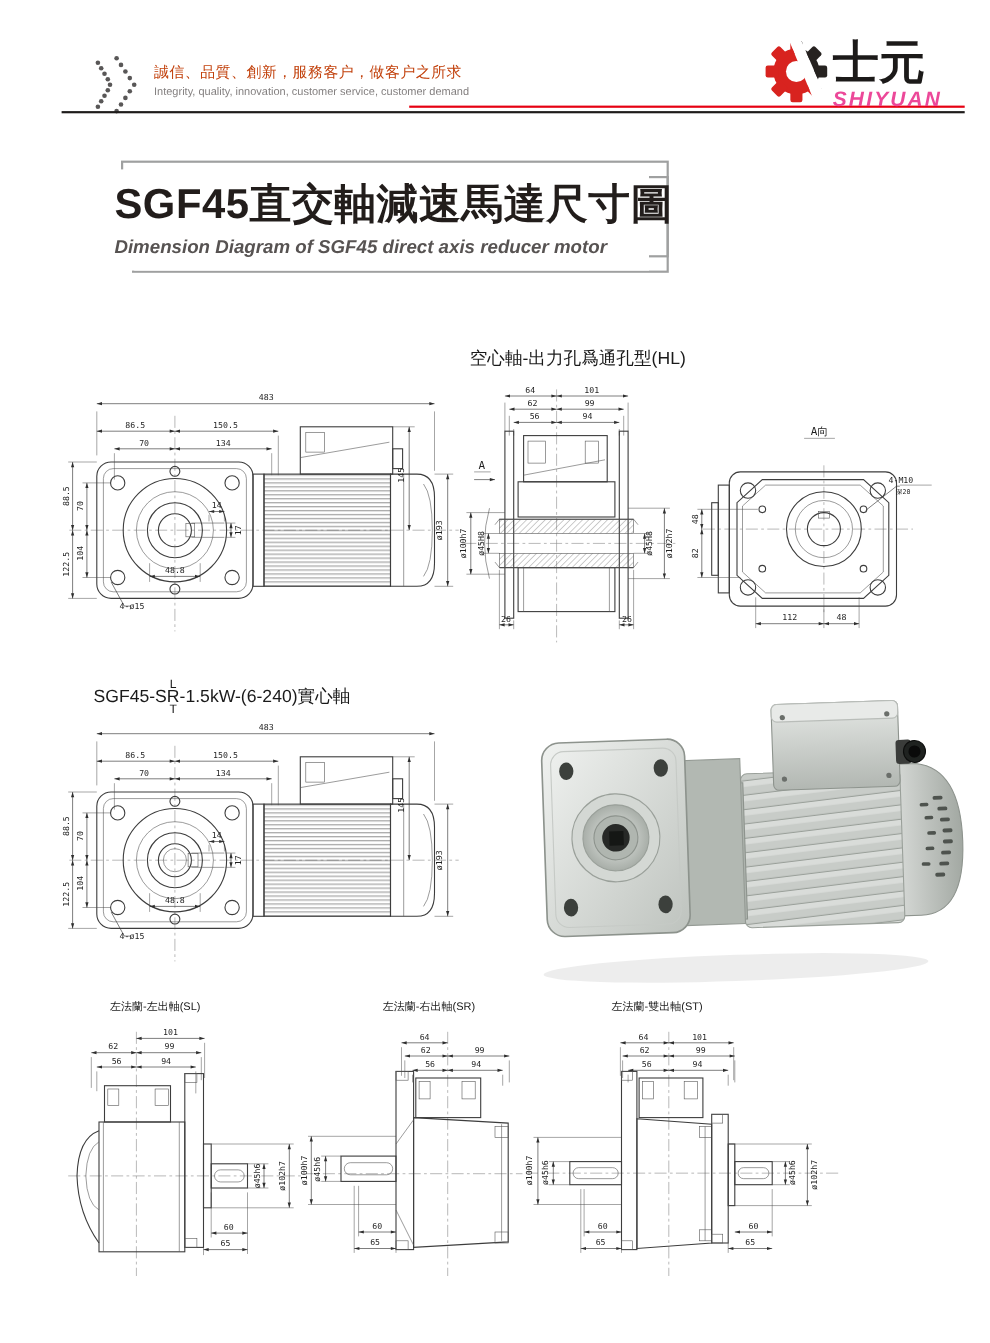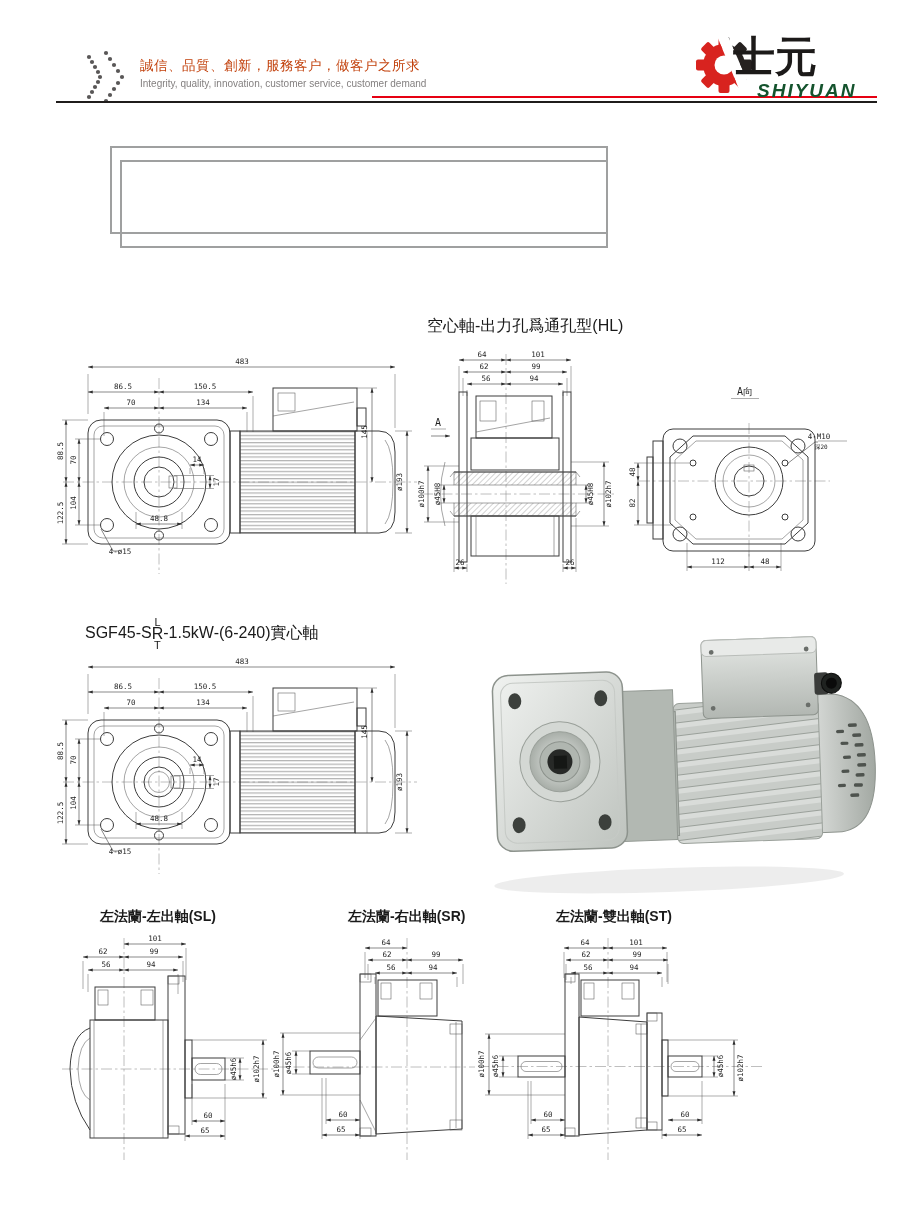--- a/index.html
+++ b/index.html
@@ -14,30 +14,30 @@
   .dl{fill:none;stroke:#3a3a3a;stroke-width:.6}
   .xl{fill:none;stroke:#4a4a4a;stroke-width:.45}
   .cl{fill:none;stroke:#8a8a8a;stroke-width:.55;stroke-dasharray:11 3 2.5 3}
   text.dt{font-family:"DejaVu Sans Mono","Liberation Sans",sans-serif;font-size:7.5px;fill:#1f1f1f;text-anchor:middle}
   text.lbl2{font-family:"DejaVu Sans Mono","Liberation Sans",sans-serif;font-size:10px;fill:#1f1f1f;text-anchor:middle}
   text.sm{font-size:6px}
   
   .slogan-zh{font-size:13.5px;color:#c2410c;letter-spacing:.5px}
   .slogan-en{font-size:10px;color:#848080;margin-top:3px}
   .brand-zh{font-size:42px;font-weight:900;color:#1c1a19;line-height:1}
-  .brand-en{font-size:19px;font-weight:900;font-style:italic;color:#14532d;letter-spacing:2px}
+  .brand-en{font-size:19px;font-weight:900;font-style:italic;color:#ec4899;letter-spacing:2px}
   .rule{position:absolute;height:2px}
   
   .tb-frame{position:absolute;border:2px solid #9fa0a0;background:transparent}
   .tb-card{position:absolute;background:#fff;padding:6px 0 0 6px}
   .tb-title{font-size:38px;font-weight:900;color:#221d1b;letter-spacing:.5px;white-space:nowrap}
   .tb-sub{font-size:17px;font-weight:700;font-style:italic;color:#575352;margin-top:4px}
   
   .cap{position:absolute;font-size:16px;color:#1a1a1a;white-space:nowrap}
-  .cap-sm{position:absolute;font-size:14px;font-weight:700;color:#1a1a1a;white-space:nowrap}
+  .cap-sm{position:absolute;font-size:10px;font-weight:400;color:#1a1a1a;white-space:nowrap}
   .stack{display:inline-flex;flex-direction:column;align-items:center;vertical-align:middle;line-height:.85}
   .stack .v{font-size:11px}
 </style>
 </head>
 <body>
 
 <div class="page">
 
   <svg width="0" height="0" style="position:absolute">
     <defs>
@@ -128,26 +128,30 @@
         </clipPath>
     </defs>
     <g clip-path="url(#cpR)" style="color:#d8231f">
         <use href="#gearShape"></use>
       </g>
     <g clip-path="url(#cpB)" style="color:#262220">
         <use href="#gearShape"></use>
       </g>
     <circle cx="29" cy="29" r="9.5" fill="#ffffff"></circle>
   </svg>
-  <div class="abs brand-zh" style="left:733px;top:36px">士元</div>
+  <div class="abs brand-zh" style="left:757px;top:36px">士元</div>
   <div class="abs brand-en" style="left:757px;top:80px">SHIYUAN</div>
 
   <div class="abs" style="left:96px;top:146px;width:516px;height:110px">
     <div class="tb-frame" style="left:14px;top:0;width:498px;height:88px"></div>
     <div class="tb-frame" style="left:24px;top:14px;width:488px;height:88px"></div>
+    <div class="tb-card" style="left:2px;top:8px;width:492px;height:92px">
+      <div class="tb-title">SGF45直交軸減速馬達尺寸圖</div>
+      <div class="tb-sub">Dimension Diagram of SGF45 direct axis reducer motor</div>
+    </div>
   </div>
 
   <div class="cap" style="left:427px;top:316px">空心軸-出力孔爲通孔型(HL)</div>
 
   <div class="cap" style="left:85px;top:618px">
     <span>SGF45-S</span><span class="stack">
         <span class="v">L</span>
         <span>R</span>
         <span class="v">T</span>
       </span><span>-1.5kW-(6-240)實心軸</span>

